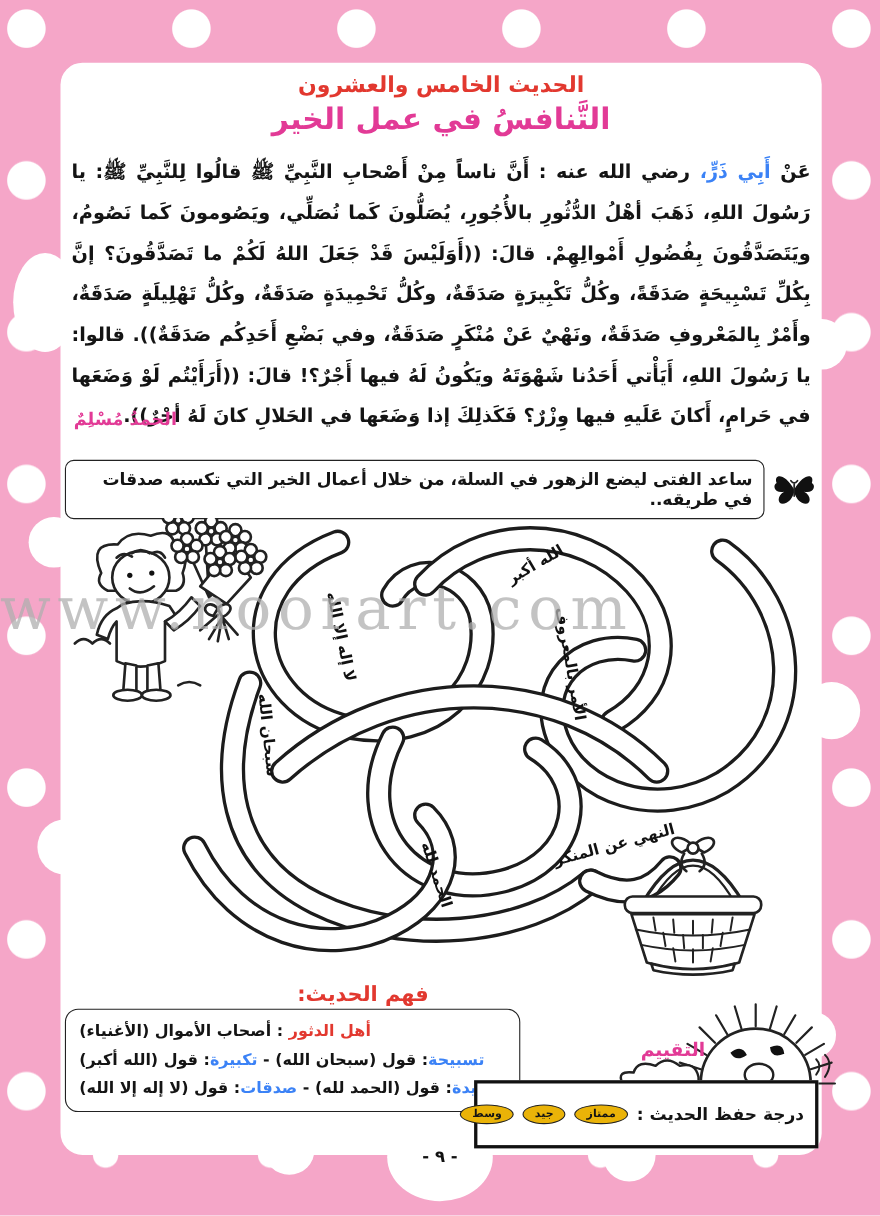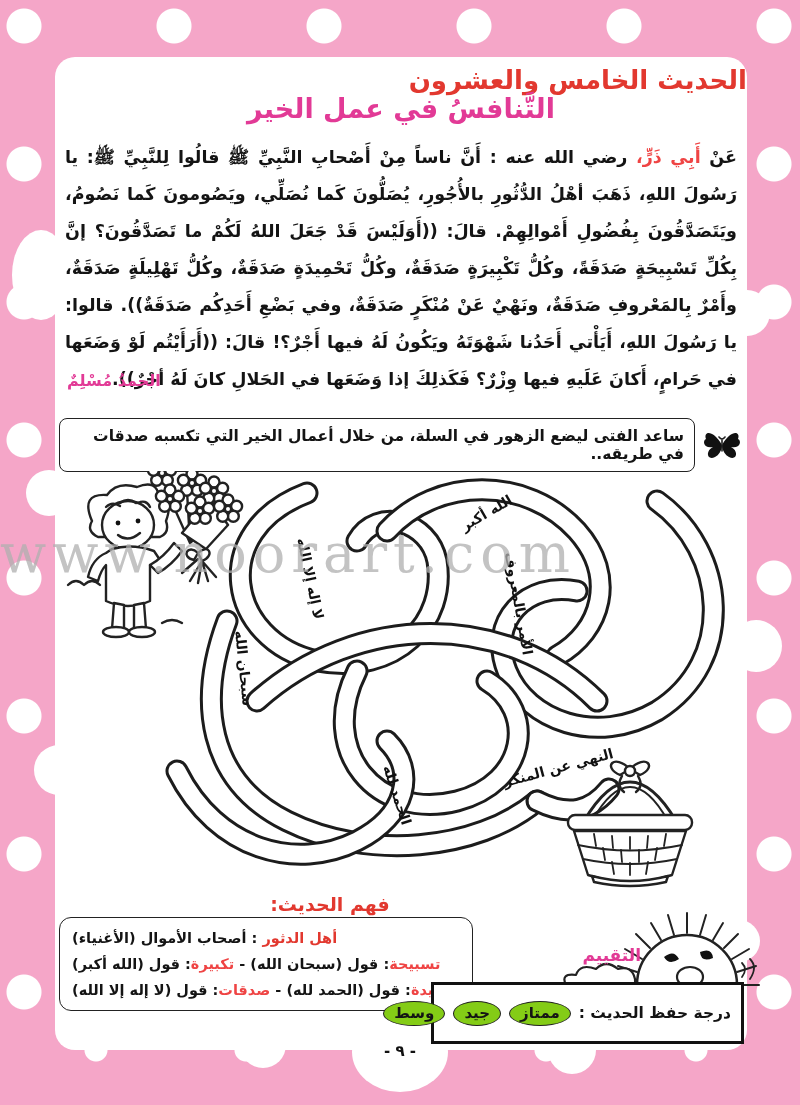--- a/index.html
+++ b/index.html
@@ -14,33 +14,33 @@
     background-size: 150px 138px;
     overflow: hidden;
     color: #141414;
   }
   .blob { position: absolute; background: #fff; border-radius: 50%; z-index: 1; }
   .content {
     position: absolute; left: 55px; top: 57px; width: 692px; height: 993px;
     background: #fff; border-radius: 20px; z-index: 2;
   }
   .title {
-    position: absolute; top: 8px; left: 0; right: 0; text-align: right;
-    font-size: 26px; font-weight: bold; color: #e2382f; direction: rtl;
+    position: absolute; top: 8px; left: 0; right: 0; text-align: center;
+    font-size: 20px; font-weight: bold; color: #e2382f; direction: rtl;
   }
   .subtitle {
     position: absolute; top: 36px; left: 0; right: 0; text-align: center;
     font-size: 27px; font-weight: bold; color: #e23a96; direction: rtl;
   }
   .hadith {
     position: absolute; top: 82px; right: 10px; left: 10px;
     direction: rtl; text-align: justify; font-size: 17.5px; font-weight: bold;
     line-height: 37px;
   }
-  .magenta { color: #ef4444; }
+  .magenta { color: #3b82f6; }
   .red { color: #e2382f; }
   .source {
     position: absolute; top: 314px; left: 12px;
     font-size: 16px; font-weight: bold; color: #e23a96; direction: rtl;
   }
   .instruction-row {
     position: absolute; top: 362px; left: 4px; right: 4px;
     display: flex; direction: rtl; align-items: center; gap: 6px; height: 52px;
   }
   .butterfly { flex: 0 0 42px; height: 40px; }
@@ -80,21 +80,21 @@
   }
   .eval-box {
     position: absolute; top: 925px; left: 376px; width: 313px; height: 62px;
     border: 3px solid #111; background: #fff; z-index: 4;
     display: flex; direction: rtl; align-items: center; gap: 8px; padding: 0 10px;
     font-weight: bold;
   }
   .eval-prompt { font-size: 15.5px; white-space: nowrap; }
   .grade-oval {
     border: 1.7px solid #222; border-radius: 50%; padding: 2px 10px 3px;
-    font-size: 15px; white-space: nowrap; background: #84cc16;
+    font-size: 10px; white-space: nowrap; background: #eab308;
   }
   .page-number-blob { position: absolute; left: 352px; top: 1012px; width: 96px; height: 80px;
     background: #fff; border-radius: 50%; z-index: 2; }
   .page-number {
     position: absolute; left: 0; right: 0; top: 1042px; text-align: center; z-index: 3;
     font-size: 15px; font-weight: bold; color: #111;
   }
 </style>
 </head>
 <body>

